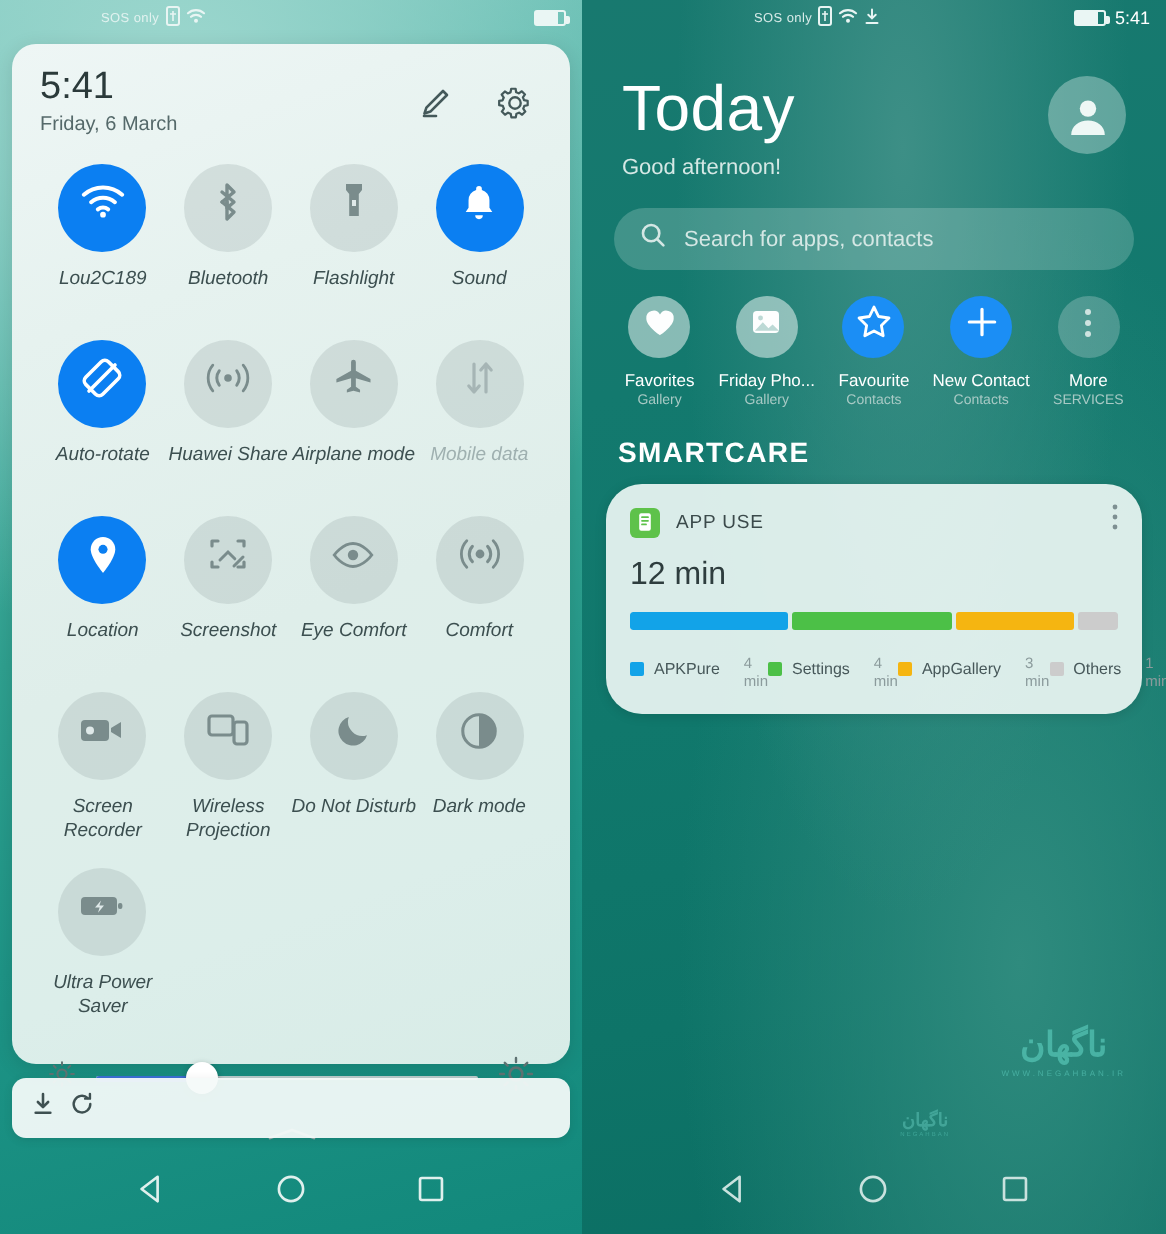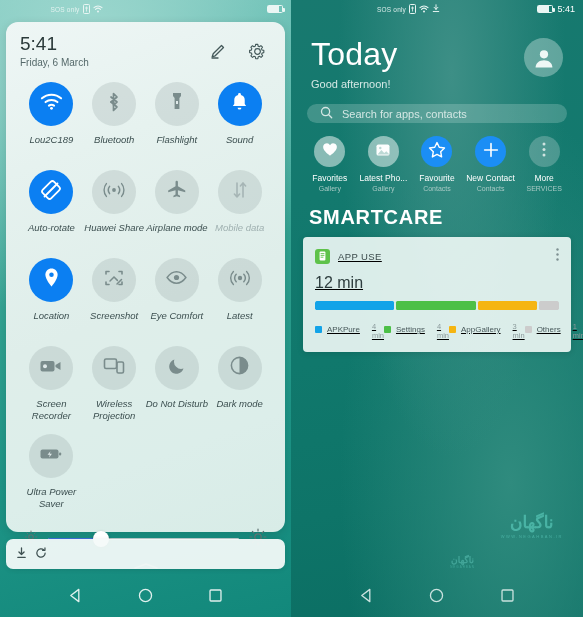--- a/index.html
+++ b/index.html
@@ -100,42 +100,41 @@
   
   .today-head { padding: 18px 20px 0 20px; display: flex; justify-content: space-between; align-items: flex-start; }
   .today-title { font-size: 32px; color: #ffffff; font-weight: 400; letter-spacing: .2px; }
   .today-sub { font-size: 11px; color: #d5e8e5; margin-top: 5px; }
   .avatar {
     width: 39px; height: 39px; border-radius: 50%;
     background: rgba(235,245,243,.35);
     display: flex; align-items: center; justify-content: center; margin-top: 2px;
   }
   .searchbar {
-    margin: 14px 16px 0 16px; height: 19px; border-radius: 16px;
+    margin: 14px 16px 0 16px; height: 31px; border-radius: 16px;
     background: rgba(225,240,238,.22);
     display: flex; align-items: center; gap: 9px; padding: 0 13px;
   }
   .search-ph { font-size: 11px; color: #d4e7e4; }
 
   .shortcuts { display: flex; justify-content: space-between; padding: 13px 12px 0 12px; }
   .sc { display: flex; flex-direction: column; align-items: center; width: 55px; }
   .sc-circle { width: 31px; height: 31px; border-radius: 50%; display: flex; align-items: center; justify-content: center; }
   .sc-circle.pale { background: rgba(231,243,241,.55); }
   .sc-circle.blue { background: #1b8ef5; }
   .sc-circle.grey { background: rgba(200,220,217,.3); }
   .sc-label { font-size: 8.5px; color: #ffffff; margin-top: 6px; text-align: right; white-space: nowrap; overflow: hidden; text-overflow: ellipsis; max-width: 56px; }
   .sc-sub { font-size: 7px; color: #a8cac5; margin-top: 2px; text-align: center; }
 
-  .section-title { font-size: 20px; color: #ffffff; font-weight: bold; letter-spacing: .7px; padding: 14px 14px 0 18px; }
+  .section-title { font-size: 14px; color: #ffffff; font-weight: bold; letter-spacing: .7px; padding: 14px 14px 0 18px; }
 
   .care-card {
     margin: 8px 12px 0 12px; background: rgba(233,245,242,.93);
-    border-radius: 4px; padding: 10px 12px 12px 12px;
+    border-radius: 18px; padding: 10px 12px 12px 12px;
     box-shadow: 0 1px 6px rgba(0,0,0,.13);
-    text-decoration: underline;
   }
   .care-top { display: flex; align-items: center; justify-content: space-between; }
   .care-top-l { display: flex; align-items: center; gap: 8px; }
   .appuse-icon {
     width: 15px; height: 15px; border-radius: 3px; background: #5ec24a;
     display: flex; align-items: center; justify-content: center;
   }
   .care-title { font-size: 9.5px; color: #3b4a4b; letter-spacing: .4px; }
   .care-total { font-size: 16px; color: #2e3d3e; margin-top: 9px; }
   .stacked { display: flex; height: 9px; border-radius: 1.5px; overflow: hidden; margin-top: 9px; gap: 2px; }
@@ -346,21 +345,21 @@
         <div class="tile">
           <div class="tile-circle">
             <span>
               <svg width="22" height="22" viewBox="0 0 22 22">
                   <circle cx="11" cy="11" r="2.2" fill="#7a8c8c"></circle>
                   <path d="M7.2 7.2a5.4 5.4 0 0 0 0 7.6M14.8 7.2a5.4 5.4 0 0 1 0 7.6" fill="none" stroke="#7a8c8c" stroke-width="1.5" stroke-linecap="round"></path>
                   <path d="M4.4 4.4a9.4 9.4 0 0 0 0 13.2M17.6 4.4a9.4 9.4 0 0 1 0 13.2" fill="none" stroke="#7a8c8c" stroke-width="1.4" stroke-linecap="round"></path>
                 </svg>
             </span>
           </div>
-          <div class="tile-label">Latest</div>
+          <div class="tile-label">Comfort</div>
         </div>
 
         <div class="tile">
           <div class="tile-circle">
             <span>
               <svg width="24" height="16" viewBox="0 0 24 16">
                   <rect x="1.5" y="3" width="14" height="10.5" rx="2" fill="#7a8c8c"></rect>
                   <path d="M16.5 7l5-3v8l-5-3z" fill="#7a8c8c"></path>
                   <circle cx="6" cy="8.2" r="2" fill="#dfe9e9"></circle>
                 </svg>
@@ -550,21 +549,21 @@
       <div class="sc">
         <div class="sc-circle pale">
           <span>
             <svg width="16" height="16" viewBox="0 0 17 17">
                 <rect x="1.6" y="2.6" width="13.8" height="11.8" rx="2" fill="#fdfefe"></rect>
                 <circle cx="5.6" cy="6.4" r="1.3" fill="#bcd9d5"></circle>
                 <path d="M2.6 13.2l4.2-4.6 3 3.2 2.2-2 3.4 3.4z" fill="#bcd9d5"></path>
               </svg>
           </span>
         </div>
-        <div class="sc-label">Latest Pho...</div>
+        <div class="sc-label">Friday Pho...</div>
         <div class="sc-sub">Gallery</div>
       </div>
 
       <div class="sc">
         <div class="sc-circle blue">
           <span>
             <svg width="18" height="18" viewBox="0 0 19 19">
                 <path d="M9.5 1.6l2.4 5 5.5.8-4 3.9.95 5.5-4.85-2.6-4.85 2.6.95-5.5-4-3.9 5.5-.8z" fill="none" stroke="#fff" stroke-width="1.5" stroke-linejoin="round"></path>
               </svg>
           </span>

